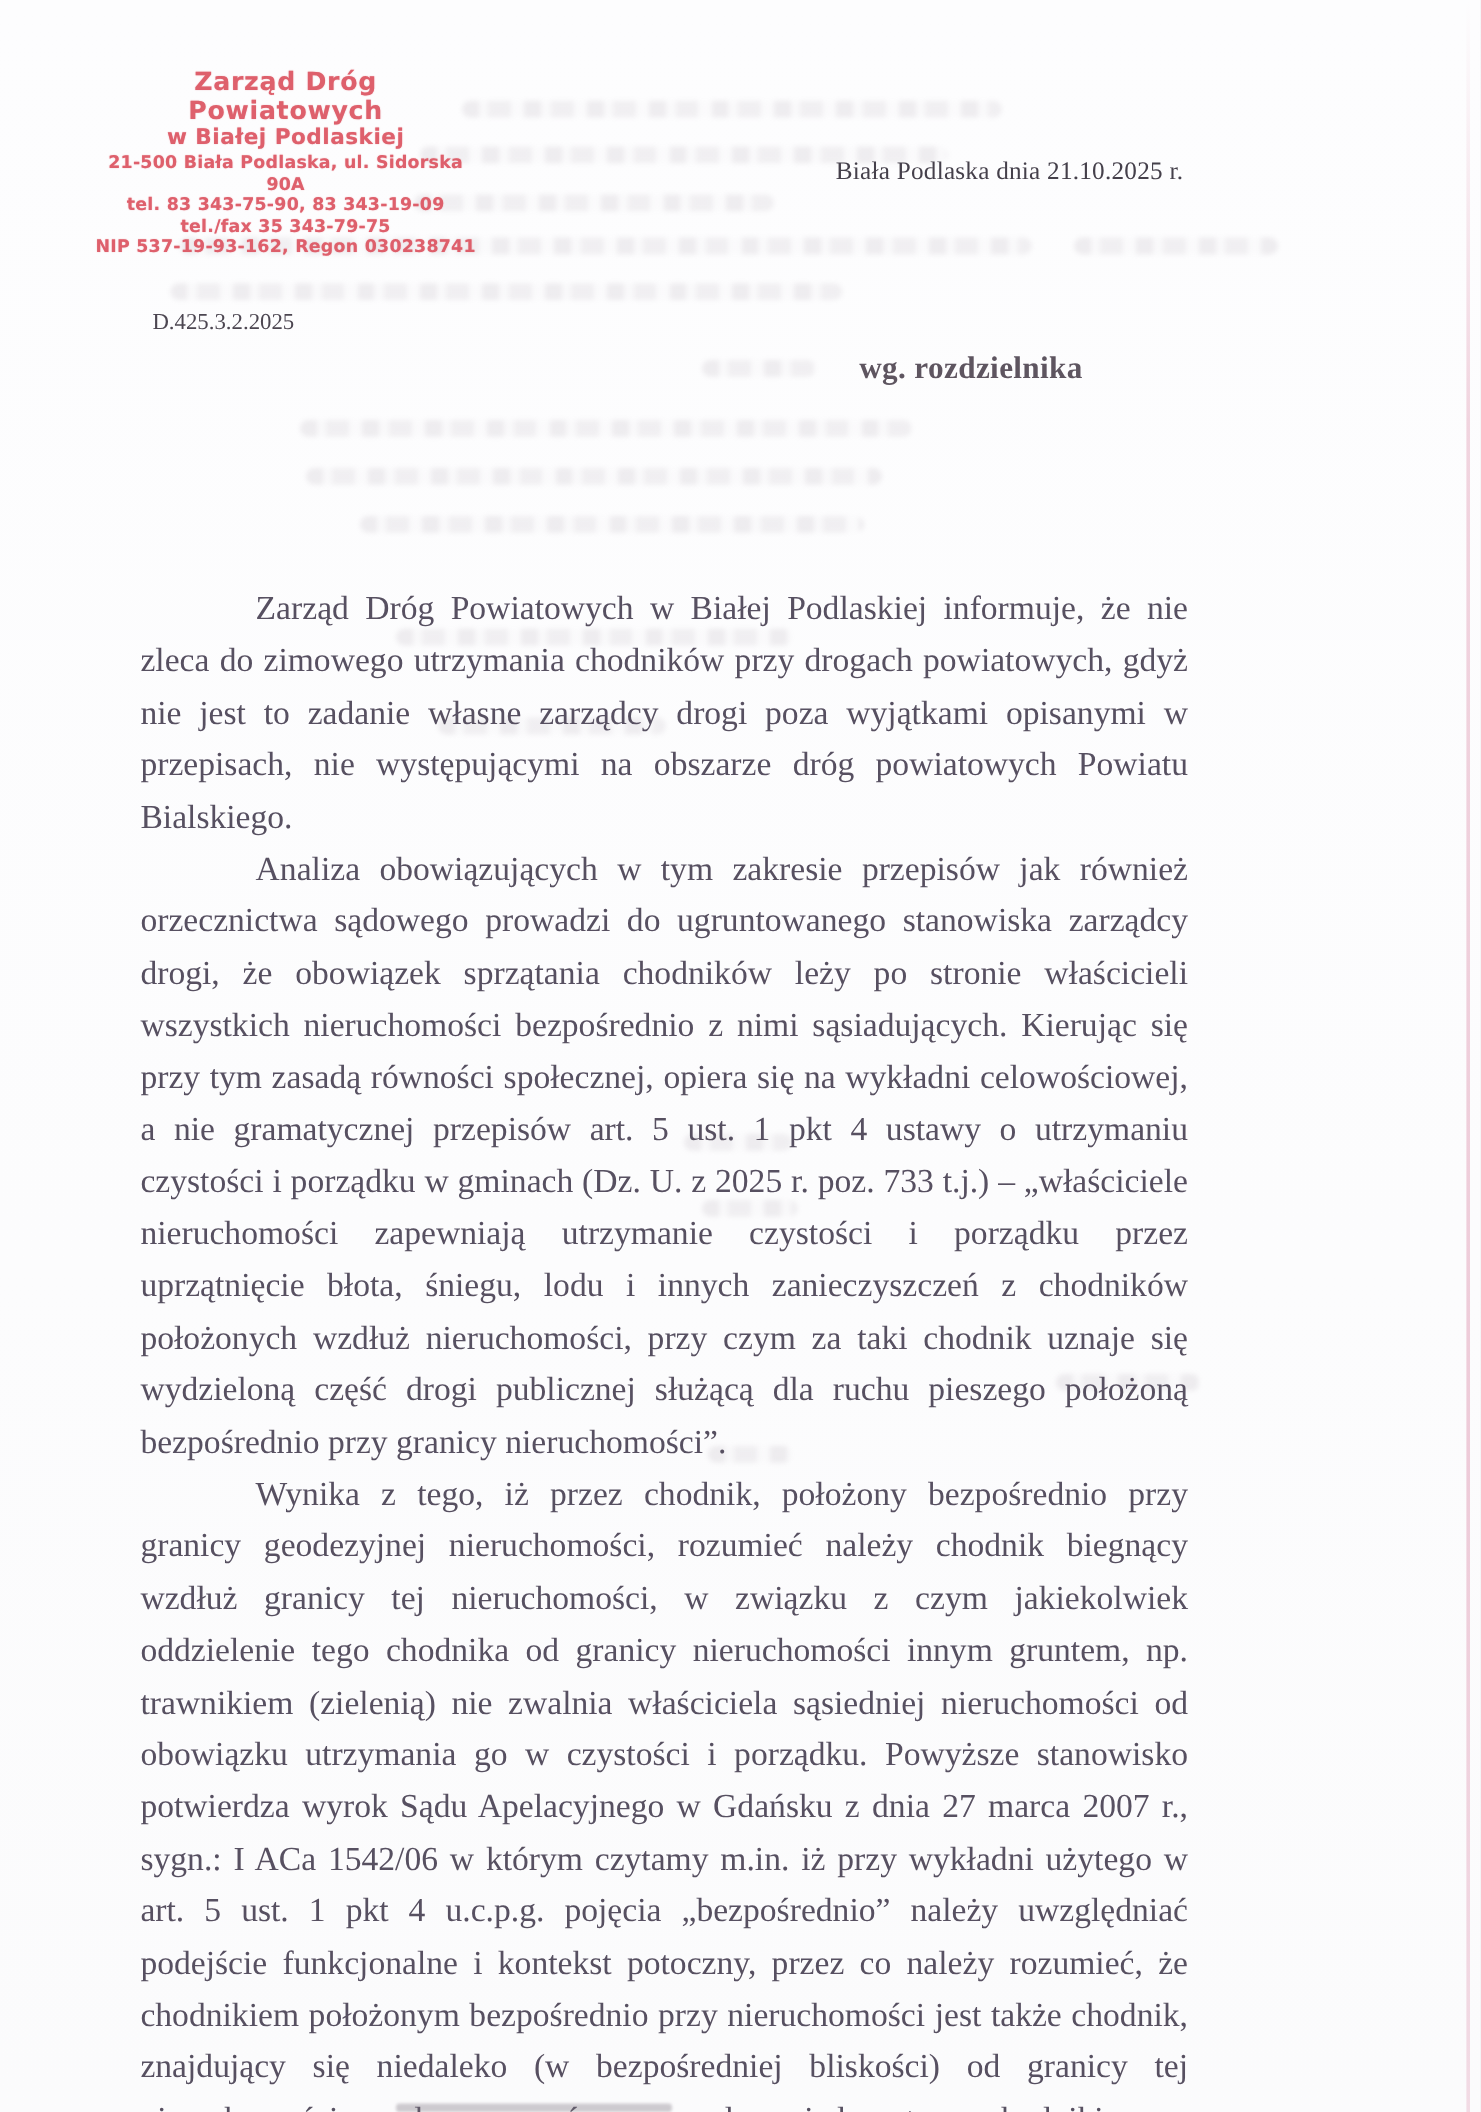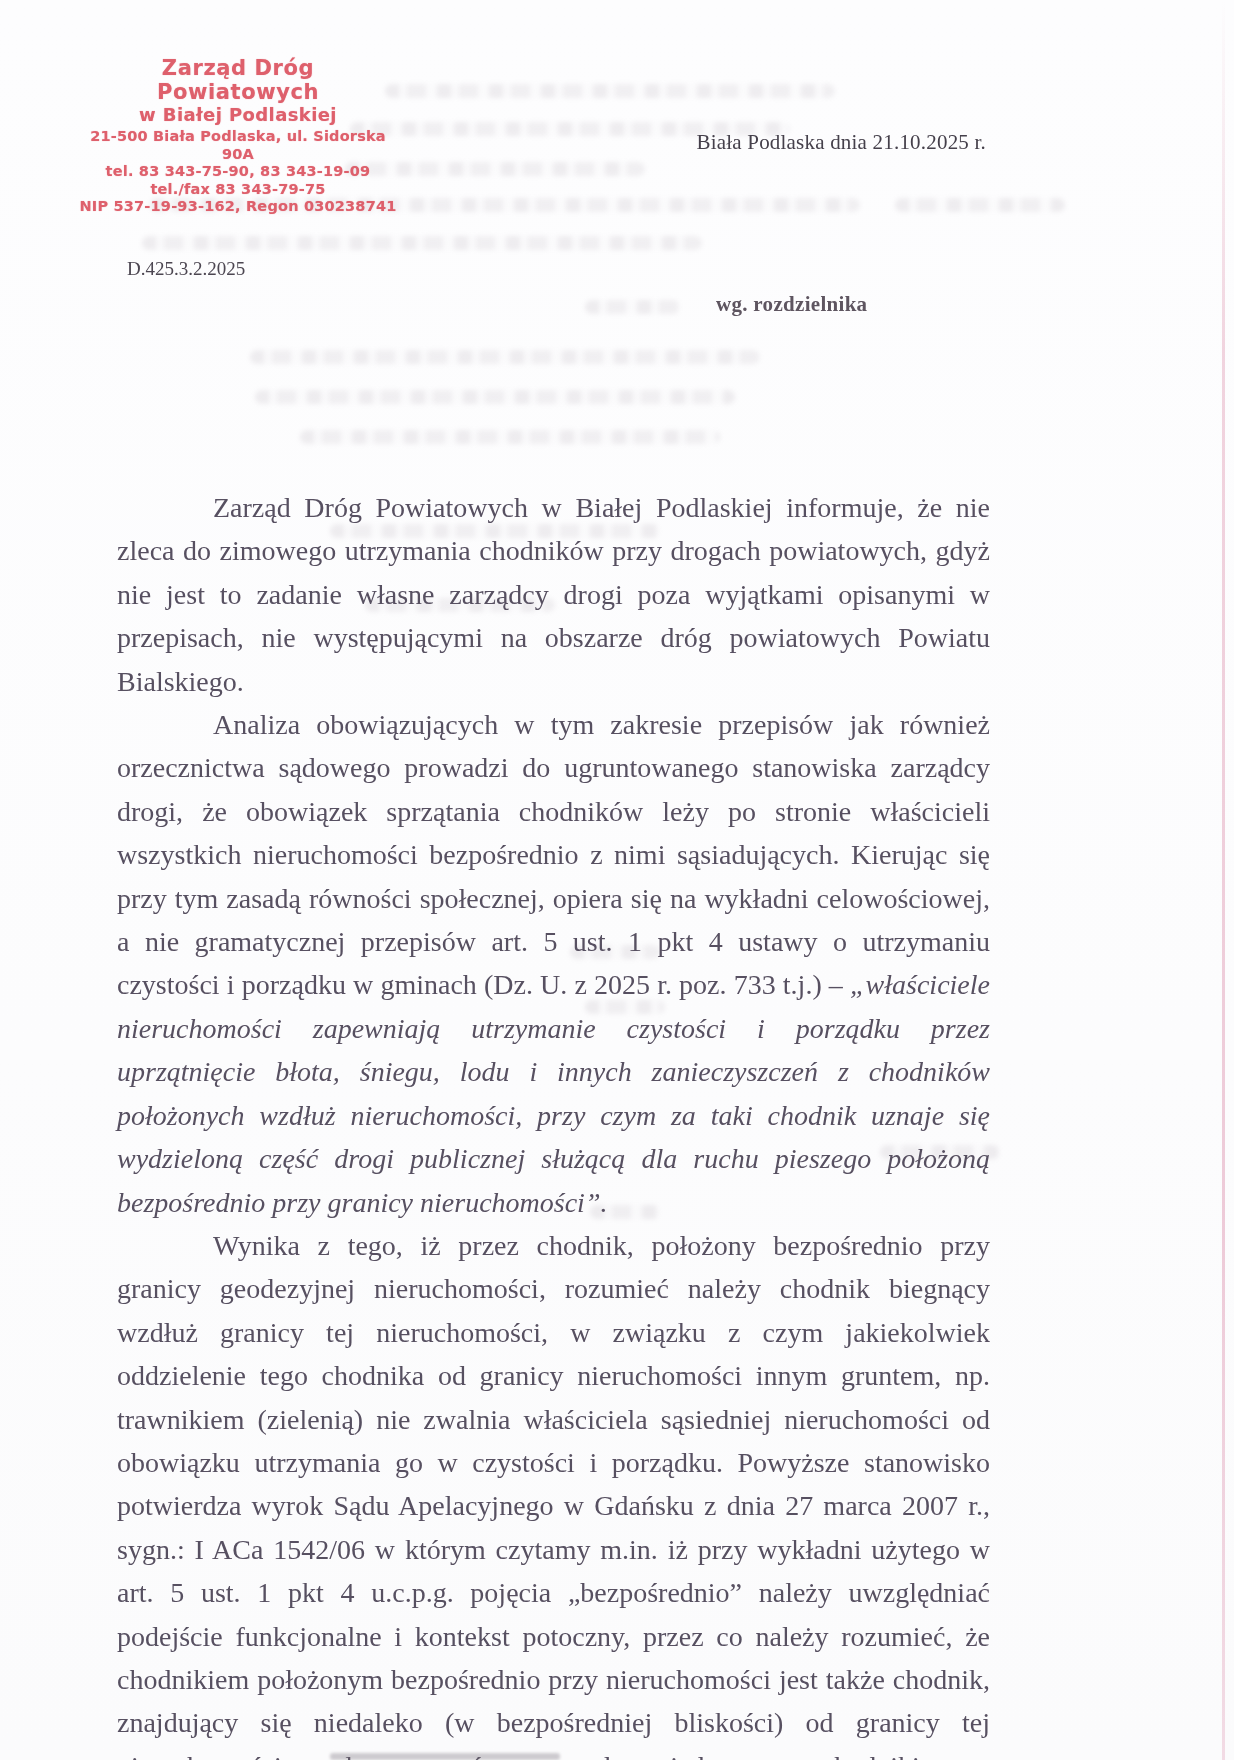--- a/index.html
+++ b/index.html
@@ -42,38 +42,38 @@
   }
   .ref-number {
     position: absolute;
     left: 127px; top: 258px;
     font-size: 19px;
     color: #4c4651;
   }
   .distribution {
     position: absolute;
     left: 716px; top: 292px;
-    font-size: 21px;
+    font-size: 26px;
     font-weight: bold;
     color: #5e5560;
     letter-spacing: 0.3px;
   }
 
   
   .body-text {
     position: absolute;
     left: 117px; top: 486px;
     width: 873px;
     font-size: 28px;
     line-height: 43.4px;
     color: #575061;
     text-align: justify;
   }
   .body-text p { margin: 0; text-indent: 96px; }
-  .body-text .quote { font-style: italic; }
+  .body-text .quote { }
 
   
   .bleed {
     position: absolute;
     height: 14px;
     border-radius: 7px;
     background: repeating-linear-gradient(90deg,
       rgba(150, 138, 152, 0.55) 0px 14px,
       rgba(150, 138, 152, 0.12) 14px 22px,
       rgba(150, 138, 152, 0.45) 22px 41px,
@@ -121,21 +121,21 @@
   <div class="bleed" style="left:570px; top:945px; width:90px;"></div>
   <div class="bleed" style="left:585px; top:1000px; width:80px;"></div>
   <div class="bleed" style="left:880px; top:1145px; width:120px;"></div>
   <div class="bleed" style="left:590px; top:1205px; width:70px;"></div>
 
   <div class="stamp">
     <div class="l1">Zarząd Dróg Powiatowych</div>
     <div class="l2">w Białej Podlaskiej</div>
     <div class="l3">21-500 Biała Podlaska, ul. Sidorska 90A</div>
     <div class="l4">tel. 83 343-75-90, 83 343-19-09</div>
-    <div class="l5">tel./fax 83 343-79-75</div>
+    <div class="l5">tel./fax 35 343-79-75</div>
     <div class="l6">NIP 537-19-93-162, Regon 030238741</div>
   </div>
 
   <div class="date-line">Biała Podlaska dnia 21.10.2025 r.</div>
 
   <div class="ref-number">D.425.3.2.2025</div>
 
   <div class="distribution">wg. rozdzielnika</div>
 
   <div class="body-text">

